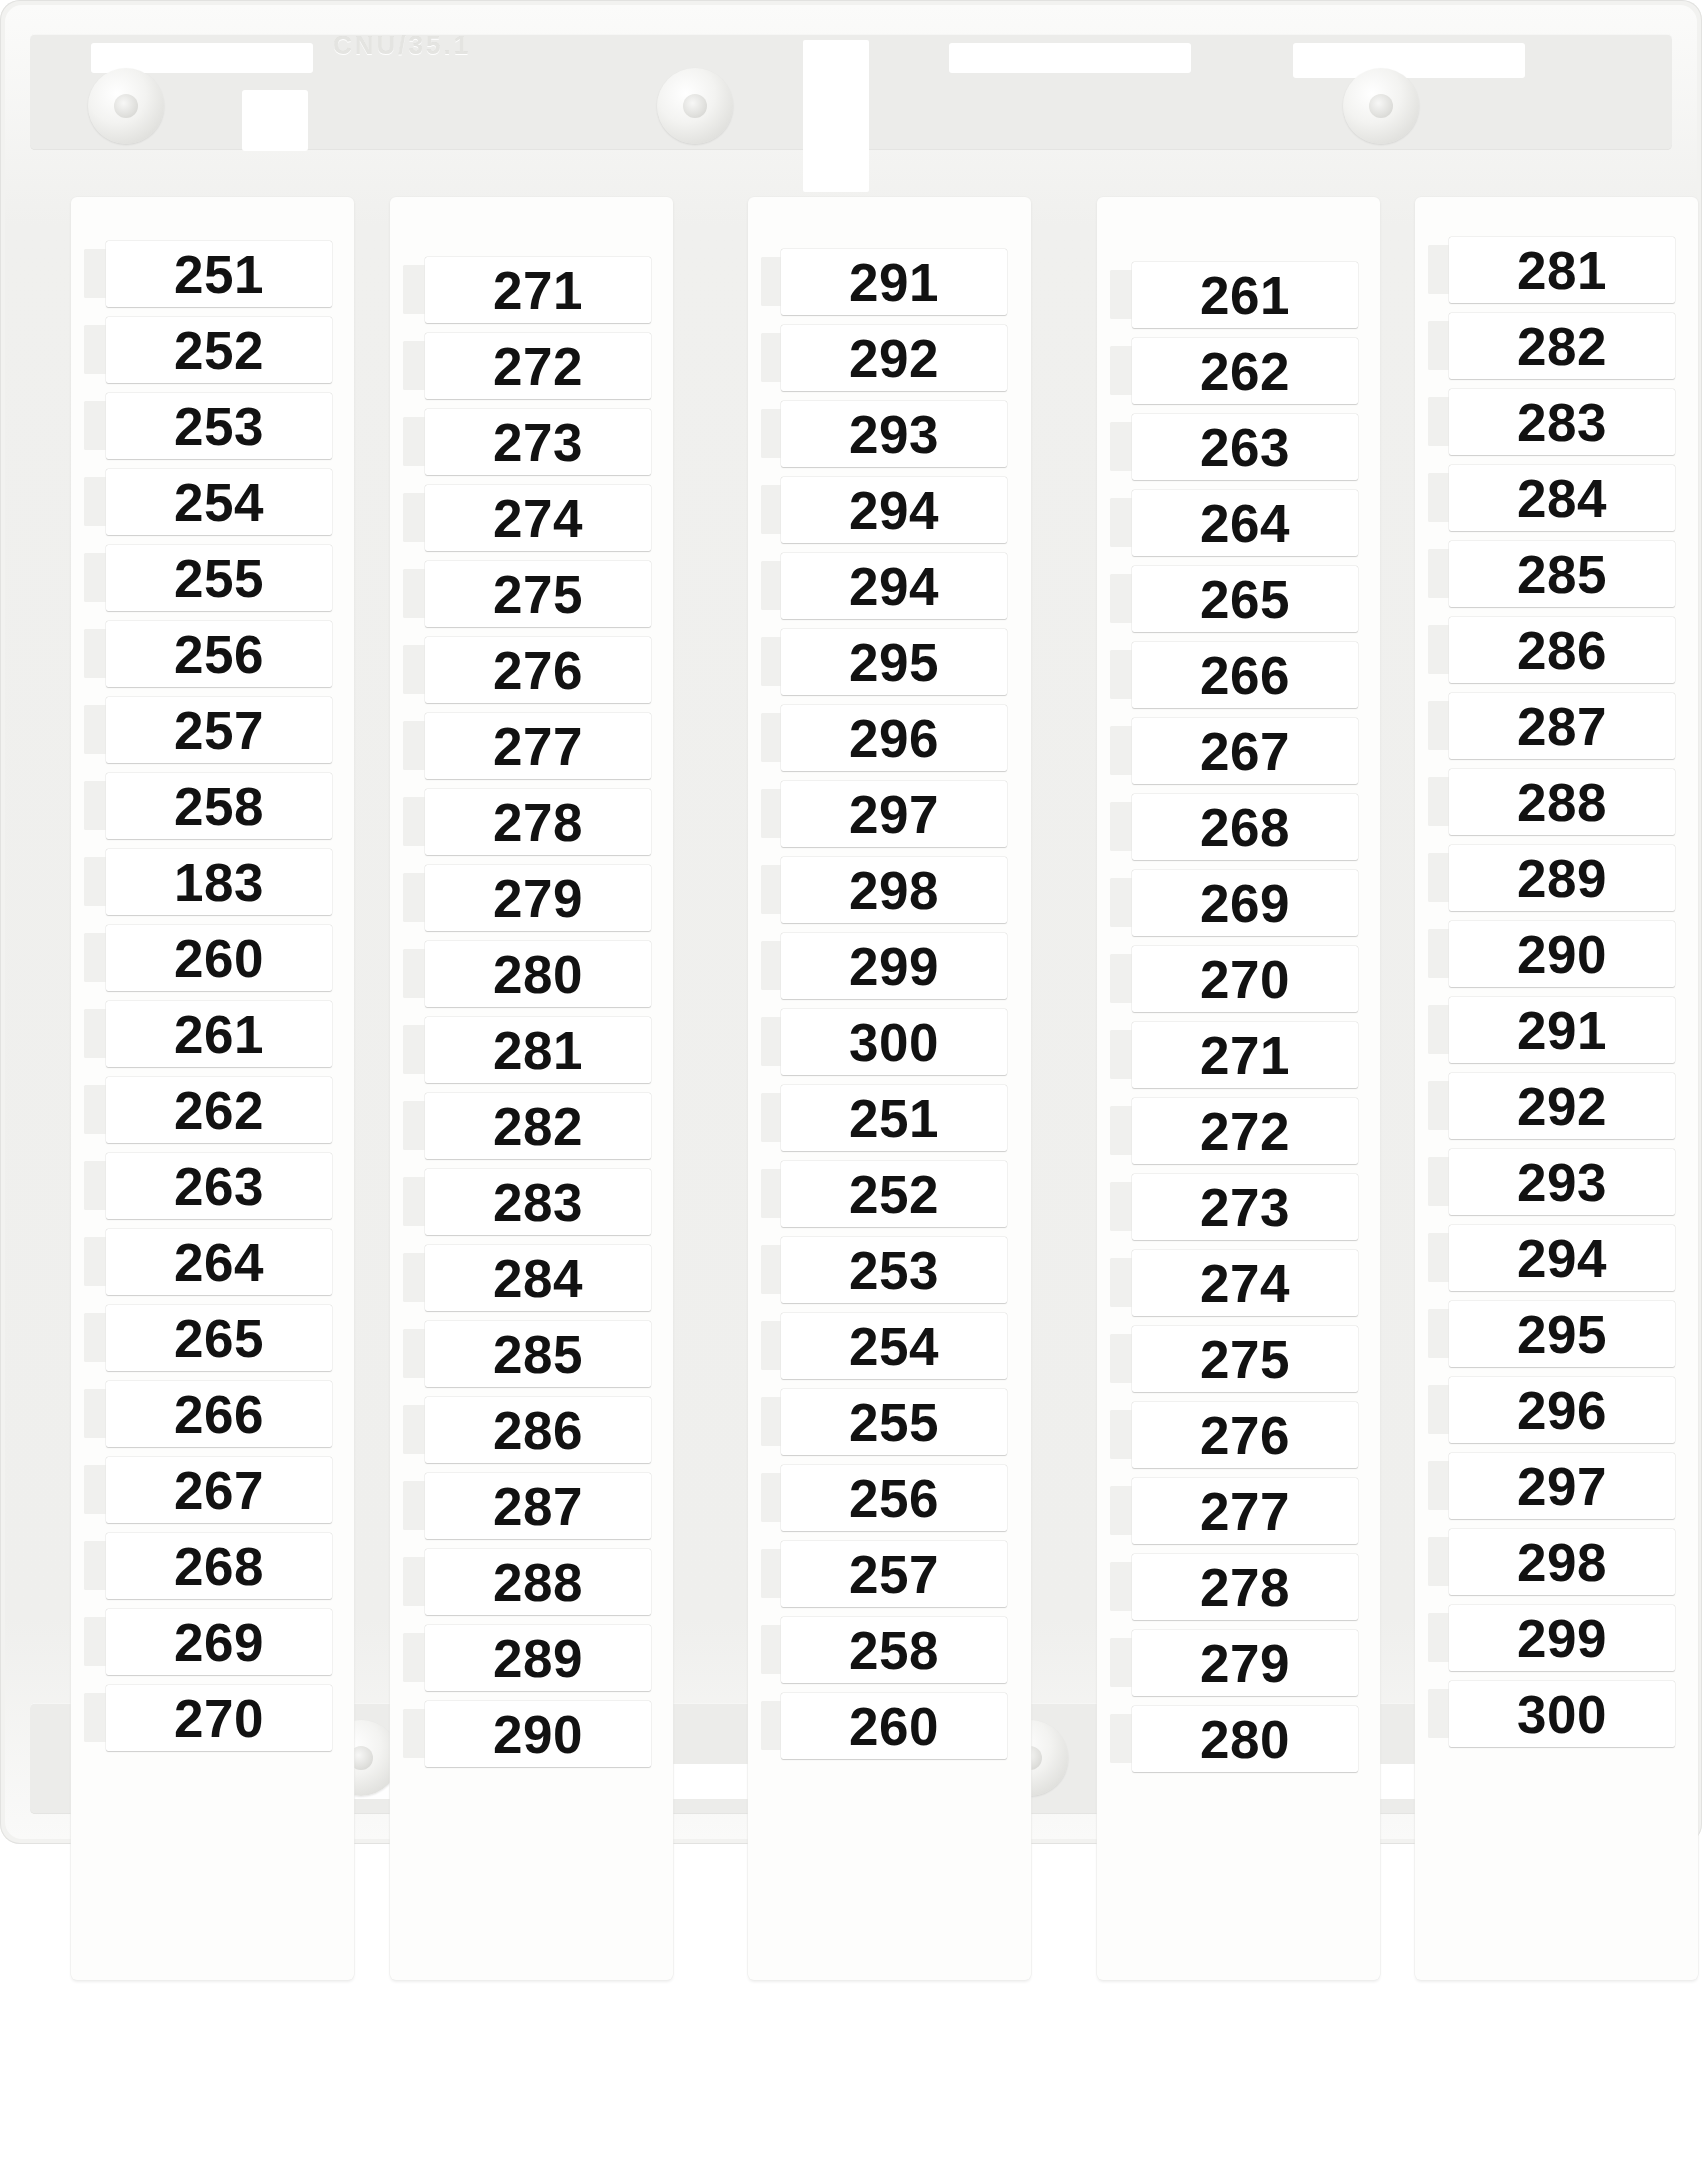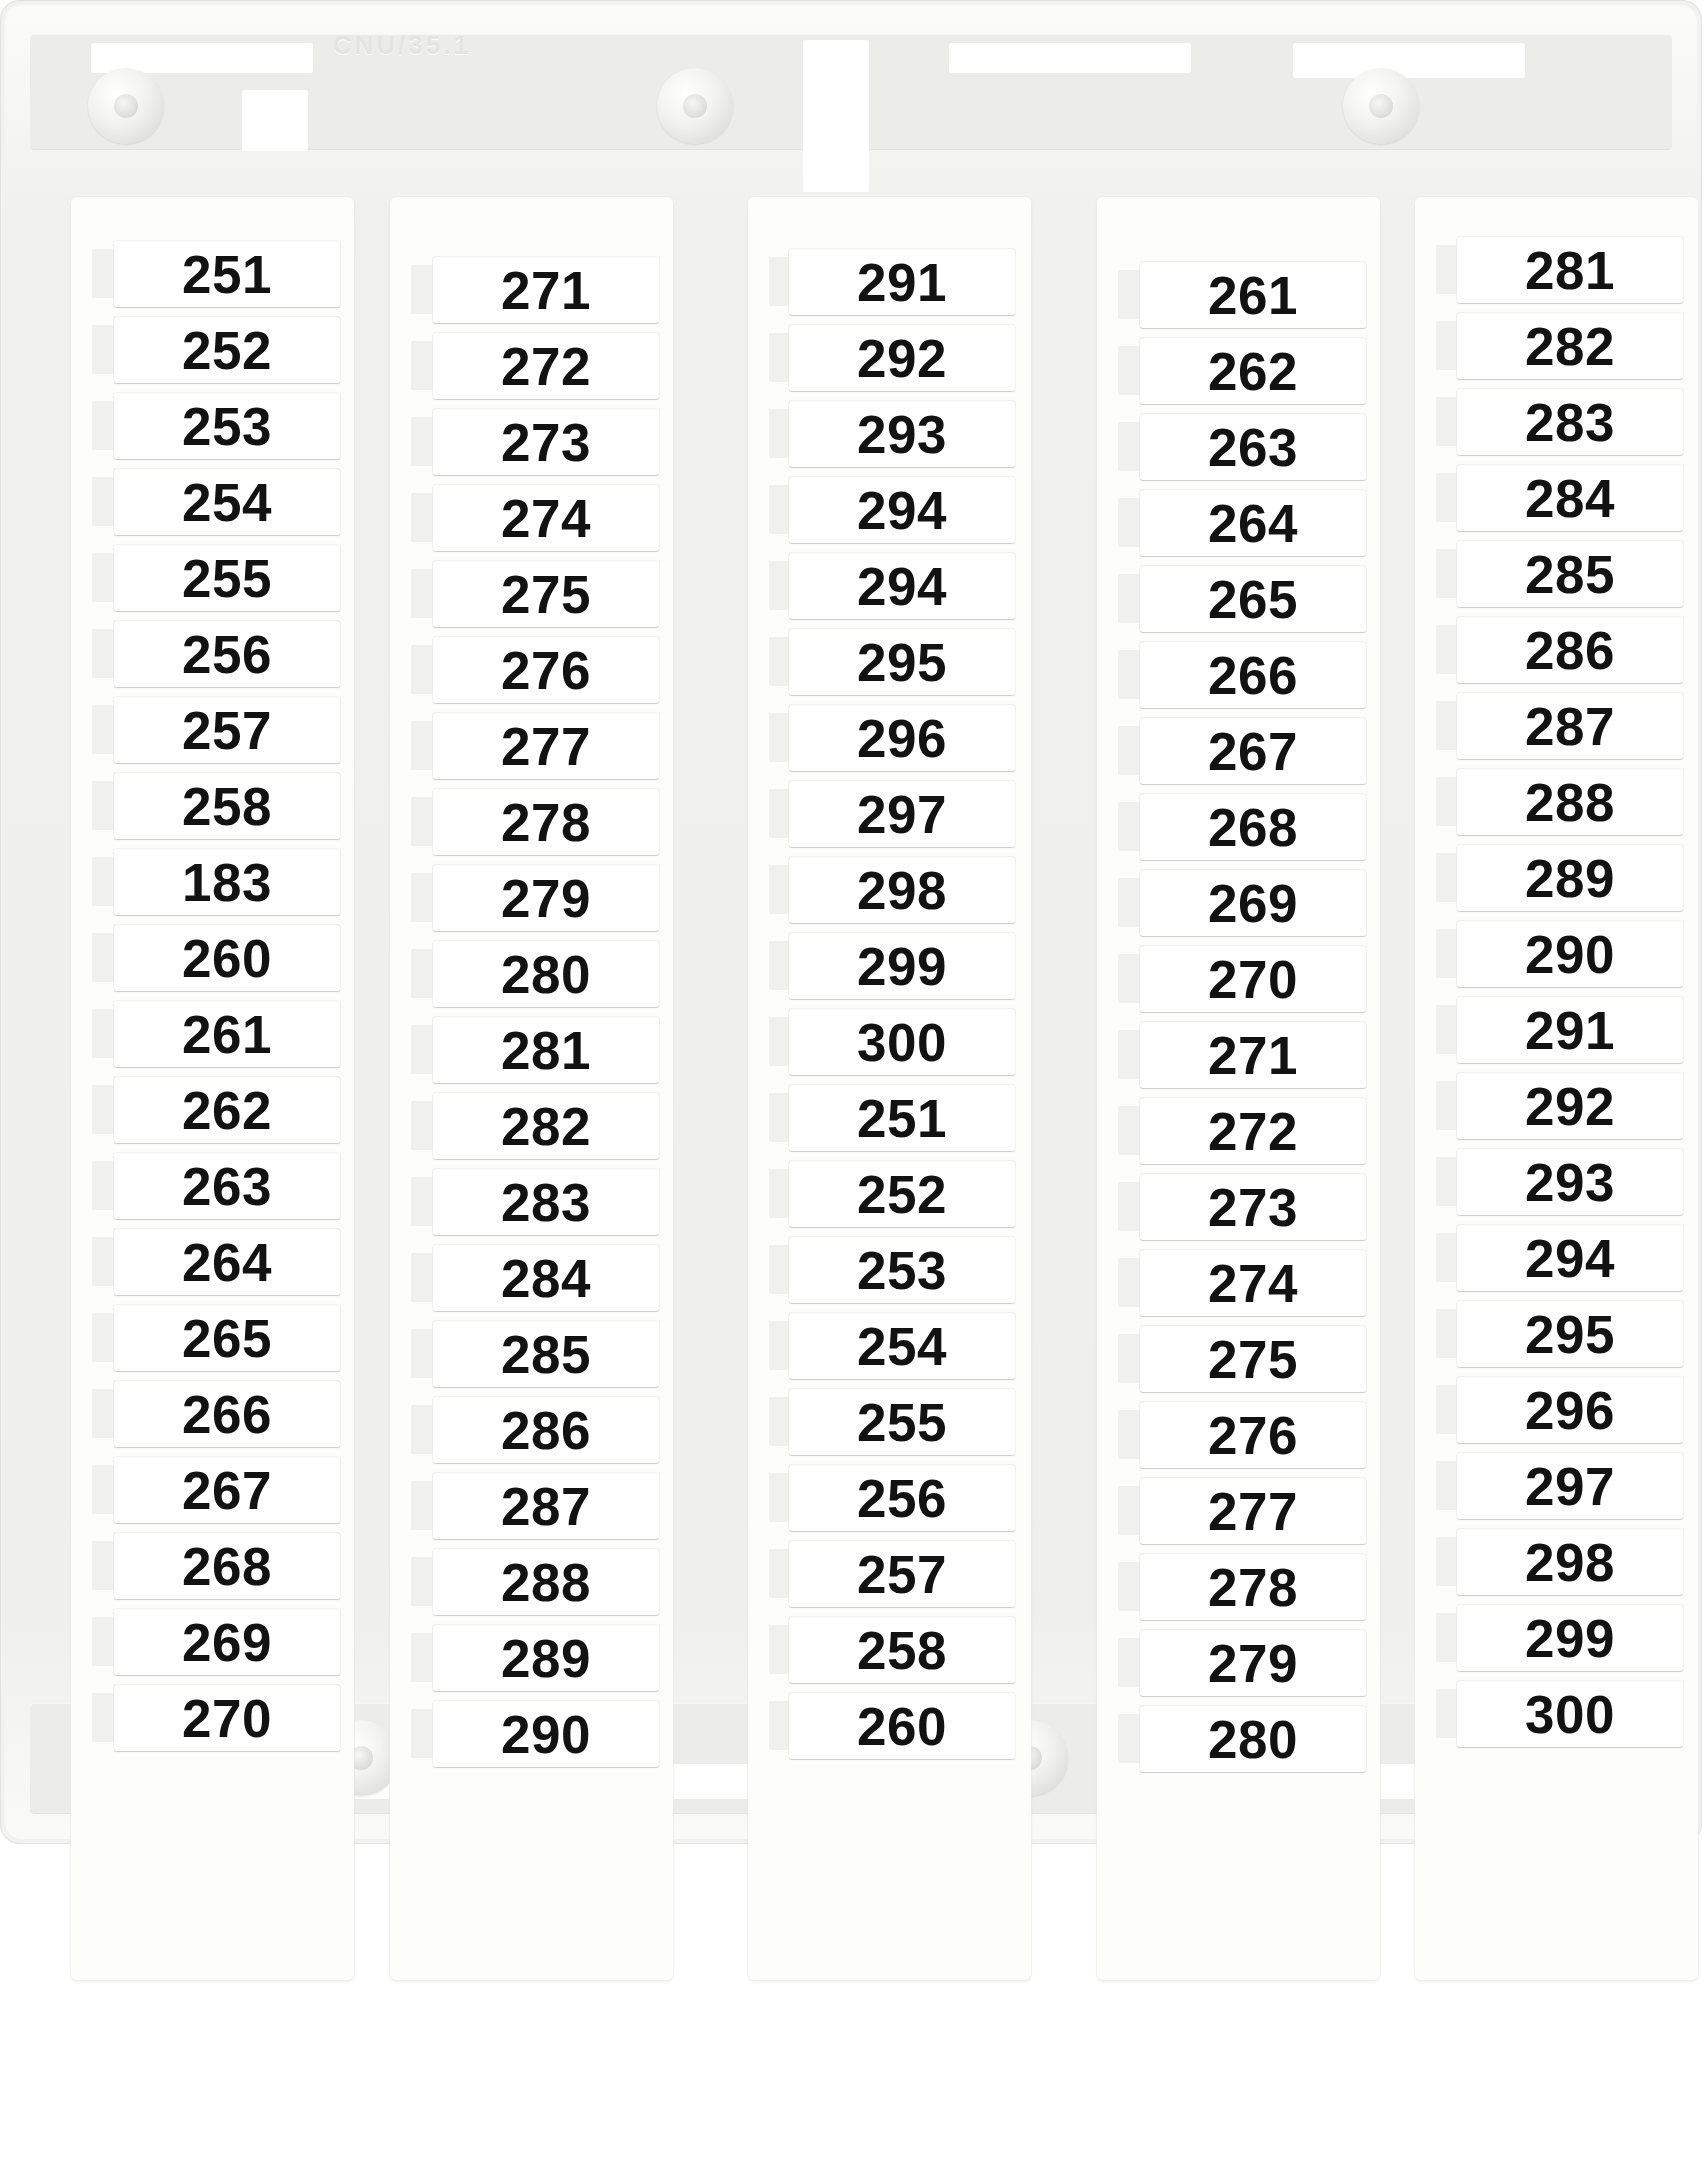--- a/index.html
+++ b/index.html
@@ -118,21 +118,21 @@
   
   .strip-body {
     position: absolute;
     left: 0; top: 0; right: 0; bottom: 0;
     border-radius: 6px;
     overflow: hidden;
   }
 
   .tag-list {
     position: absolute;
-    left: 12px;
+    left: 4px;
     top: 48px;
     width: 100%;
   }
 
   .tag {
     position: relative;
     height: 74px;
     margin-bottom: 2px;
   }
 

